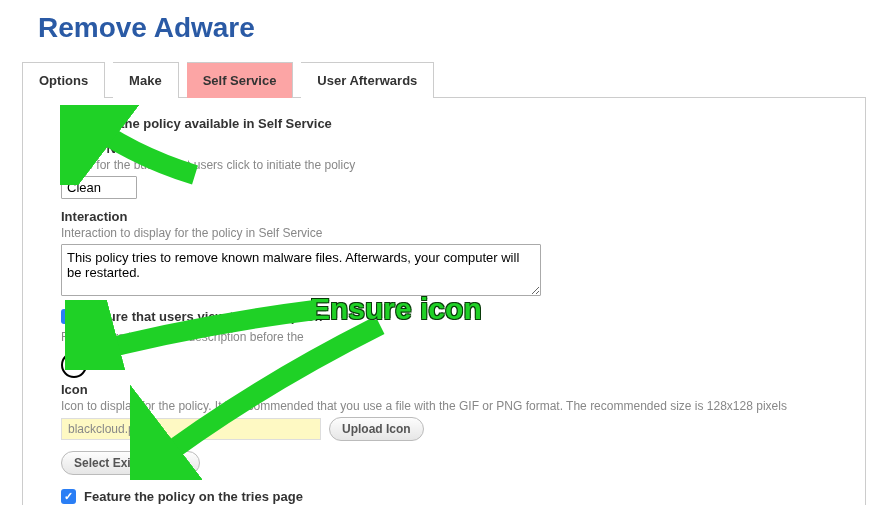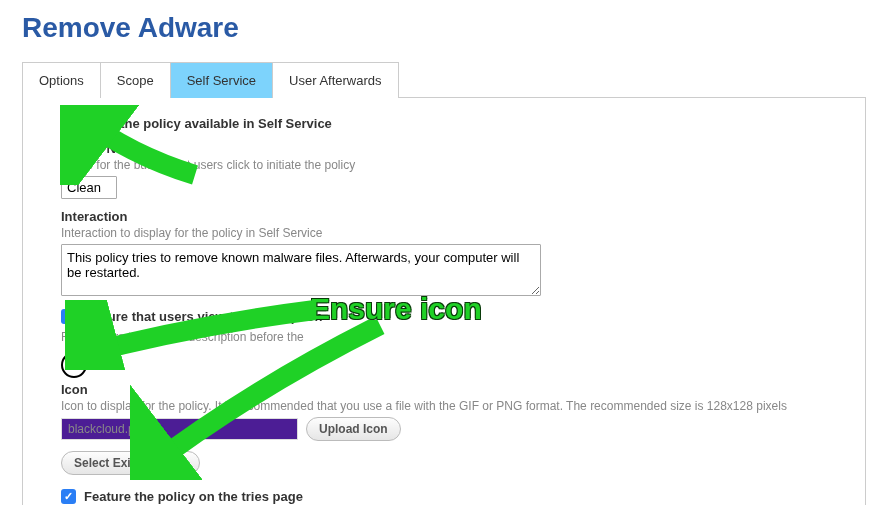--- a/index.html
+++ b/index.html
@@ -10,43 +10,43 @@
       font-size: 13px;
       color: #333;
       background: #fff;
       width: 888px;
       position: relative;
     }
     .page-title {
       color: #2a5aa5;
       font-size: 28px;
       font-weight: bold;
-      padding: 12px 22px 18px;
+      padding: 12px 38px 18px;
     }
     .tabs {
       display: flex;
       border-bottom: 1px solid #ccc;
       margin-left: 22px;
       margin-right: 22px;
     }
     .tab {
       padding: 10px 16px;
       border: 1px solid #ccc;
       border-bottom: none;
-      margin-right: 0;
+      margin-right: 8px;
       margin-bottom: -1px;
       background: #fff;
       cursor: pointer;
-      font-weight: normal;
+      font-weight: bold;
     }
     .tab + .tab {
       border-left: none;
     }
     .tab.active {
-      background: #7dd3fc;
+      background: #fca5a5;
     }
     .content {
       padding: 18px 38px 20px 38px;
       margin: 0 22px;
       border: 1px solid #ccc;
       border-top: none;
     }
     .chk-row {
       display: flex;
       align-items: center;
@@ -64,21 +64,21 @@
     .field-group { margin-top: 10px; }
     .field-title { font-weight: bold; color: #333; }
     .field-help { color: #888; font-size: 12px; margin-top: 2px; }
     .text-input {
       margin-top: 4px;
       border: 1px solid #aaa;
       border-radius: 1px;
       padding: 3px 5px;
       font-family: inherit;
       font-size: 13px;
-      width: 56px;
+      width: 76px;
     }
     .textarea {
       margin-top: 4px;
       border: 1px solid #aaa;
       border-radius: 1px;
       padding: 5px;
       font-family: inherit;
       font-size: 13px;
       width: 480px;
       height: 52px;
@@ -87,24 +87,24 @@
     }
     .icon-circle {
       width: 26px; height:26px;
       border: 2px solid #000;
       border-radius: 50%;
       display:flex;align-items:center;justify-content:center;
       margin-top: 8px;
     }
     .file-row { display:flex; gap:8px; align-items:center; margin-top:4px;}
     .file-name {
-      background: #4c1d95;
+      background: #fef9c3;
       border: 1px solid #ddd;
       padding: 3px 6px;
-      width: 237px;
+      width: 260px;
       color: #888;
       font-size: 12px;
     }
     .mac-btn {
       background: linear-gradient(#fdfdfd, #e6e6e6);
       border: 1px solid #bbb;
       border-radius: 12px;
       padding: 4px 12px;
       font-size: 12px;
       font-weight: bold;
@@ -121,21 +121,21 @@
     }
     .arrow-svg { position:absolute; pointer-events:none; }
   </style>
 </head>
 <body>
 
 <div class="page-title">Remove Adware</div>
 
 <div class="tabs">
   <div class="tab">Options</div>
-  <div class="tab">Scope</div>
+  <div class="tab">Make</div>
   <div class="tab active">Self Service</div>
   <div class="tab">User Afterwards</div>
 </div>
 
 <div class="content">
 
   <div class="chk-row">
     <div class="chk">✓</div>
     <span class="bold-label">Make the policy available in Self Service</span>
   </div>

